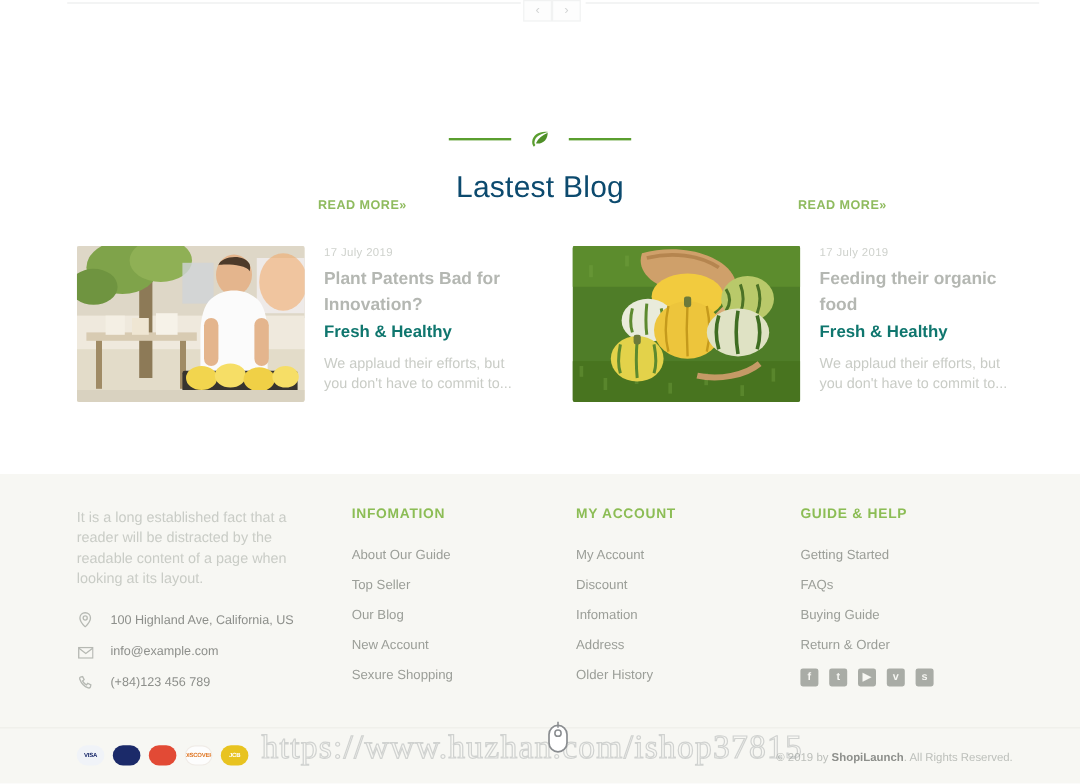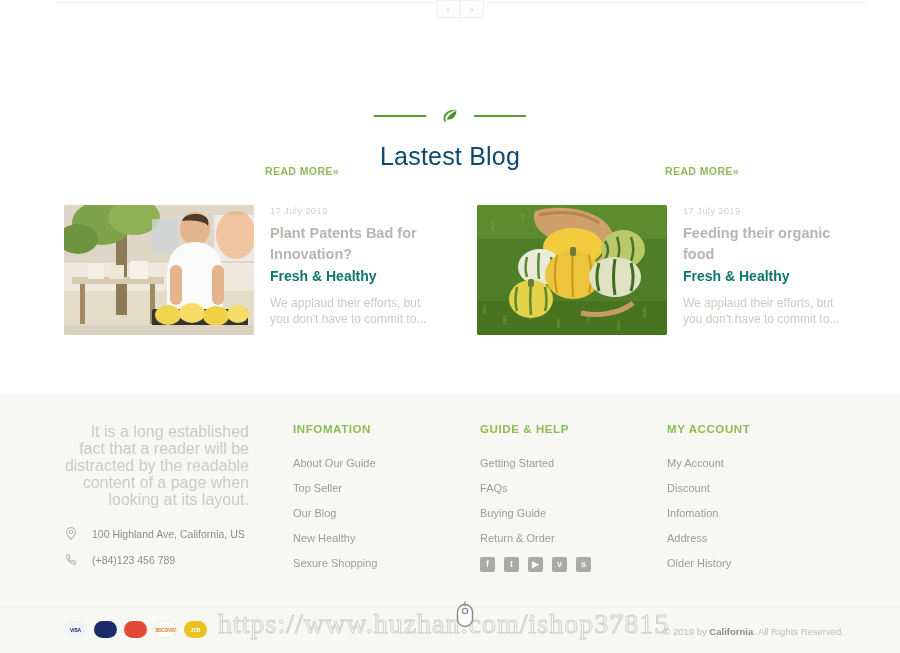--- a/index.html
+++ b/index.html
@@ -86,21 +86,21 @@
   }
   .footer-inner {
     position: absolute; top: 28px; left: 64px; width: 790px;
     display: flex;
   }
   .col-brand { width: 245px; }
   .brand-name {
     font-size: 23px; color: #73b03f; font-weight: bold; margin-bottom: 21px;
   }
   .brand-desc {
-    font-size: 16px; line-height: 17px; color: #c9ccc6; width: 185px; margin-bottom: 19px; text-align: right;
+    font-size: 12px; line-height: 17px; color: #c9ccc6; width: 185px; margin-bottom: 19px;
   }
   .contact-row {
     display: flex; align-items: flex-end; gap: 14px; margin-bottom: 14px;
   }
   .contact-icon { width: 14px; flex: 0 0 14px; display: flex; justify-content: center; color: #b6b9b3; }
   .contact-text { font-size: 10.5px; color: #8d8f8b; }
 
   .col-links { width: 200px; }
   .col-links.narrow { width: 200px; }
   .col-head {
@@ -307,77 +307,86 @@
       <div class="contact-row">
         <span class="contact-icon">
           <svg width="12" height="13" viewBox="0 0 12 13">
               <path d="M6 .6C3.5.6 1.6 2.5 1.6 5c0 3.2 4.4 7.4 4.4 7.4S10.4 8.2 10.4 5C10.4 2.5 8.5.6 6 .6z" fill="none" stroke="#b6b9b3" stroke-width="1.1"></path>
               <circle cx="6" cy="5" r="1.7" fill="none" stroke="#b6b9b3" stroke-width="1.1"></circle>
             </svg>
         </span>
         <span class="contact-text">100 Highland Ave, California, US</span>
       </div>
 
+      <div class="contact-row">
+        <span class="contact-icon">
+          <svg width="13" height="10" viewBox="0 0 13 10">
+              <rect x=".6" y=".6" width="11.8" height="8.8" fill="none" stroke="#b6b9b3" stroke-width="1.1"></rect>
+              <path d="M.8 1.2 6.5 5.6l5.7-4.4" fill="none" stroke="#b6b9b3" stroke-width="1.1"></path>
+            </svg>
+        </span>
+        <span class="contact-text">info@example.com</span>
+      </div>
 
       <div class="contact-row">
         <span class="contact-icon">
           <svg width="12" height="12" viewBox="0 0 12 12">
               <path d="M2 1.2 3.8.8l1.3 2.6-1.3 1c.7 1.5 1.8 2.6 3.3 3.3l1-1.3 2.6 1.3-.4 1.8c-.2.7-1 .9-1.8.7C5.6 9.3 2.7 6.4 1.5 3.1c-.3-.8 0-1.6.5-1.9z" fill="none" stroke="#b6b9b3" stroke-width="1.1"></path>
             </svg>
         </span>
         <span class="contact-text">(+84)123 456 789</span>
       </div>
     </div>
 
     <div class="col-links">
       <div class="col-head">INFOMATION</div>
       <a href="#">About Our Guide</a>
       <a href="#">Top Seller</a>
       <a href="#">Our Blog</a>
-      <a href="#">New Healthy</a>
+      <a href="#">New Account</a>
       <a href="#">Sexure Shopping</a>
-    </div>
-
-    <div class="col-links narrow">
-      <div class="col-head">GUIDE &amp; HELP</div>
-      <a href="#">Getting Started</a>
-      <a href="#">FAQs</a>
-      <a href="#">Buying Guide</a>
-      <a href="#">Return &amp; Order</a>
-
-      <div class="socials">
-        <span class="soc">f</span>
-        <span class="soc">t</span>
-        <span class="soc">▶</span>
-        <span class="soc">v</span>
-        <span class="soc">s</span>
-      </div>
     </div>
 
     <div class="col-links">
       <div class="col-head">MY ACCOUNT</div>
       <a href="#">My Account</a>
       <a href="#">Discount</a>
       <a href="#">Infomation</a>
       <a href="#">Address</a>
       <a href="#">Older History</a>
     </div>
+
+    <div class="col-links narrow">
+      <div class="col-head">GUIDE &amp; HELP</div>
+      <a href="#">Getting Started</a>
+      <a href="#">FAQs</a>
+      <a href="#">Buying Guide</a>
+      <a href="#">Return &amp; Order</a>
+
+      <div class="socials">
+        <span class="soc">f</span>
+        <span class="soc">t</span>
+        <span class="soc">▶</span>
+        <span class="soc">v</span>
+        <span class="soc">s</span>
+      </div>
+    </div>
   </div>
 </footer>
 
 <div class="bottom-bar">
   <div class="pay-icons">
     <span class="pay" style="background:#f0f3f8;color:#1a2a6b">VISA</span>
     <span class="pay" style="background:#1b2a69"></span>
     <span class="pay" style="background:#e24a35"></span>
     <span class="pay" style="background:#fdfdfd;color:#e07b2a;border:1px solid #f0ece7">DISCOVER</span>
     <span class="pay" style="background:#e8c320">JCB</span>
   </div>
   <div class="copyright">
-    <span>© 2019 by </span><b>California</b><span>. All Rights Reserved.</span>
+    <span>© 2019 by </span><b>ShopiLaunch</b><span>. All Rights Reserved.</span>
   </div>
 </div>
 
 <div class="watermark">https://www.huzhan.com/ishop37815</div>
 <div class="mouse-cursor">
   <svg width="26" height="30" viewBox="0 0 26 30">
     <rect x="5.5" y="5.5" width="15" height="22" rx="7.5" fill="#ffffff" stroke="#8a8d90" stroke-width="1.4"></rect>
     <circle cx="13" cy="12" r="2.6" fill="none" stroke="#8a8d90" stroke-width="1.3"></circle>
     <path d="M13 2.5v5" stroke="#8a8d90" stroke-width="1.3" fill="none"></path>
   </svg>

